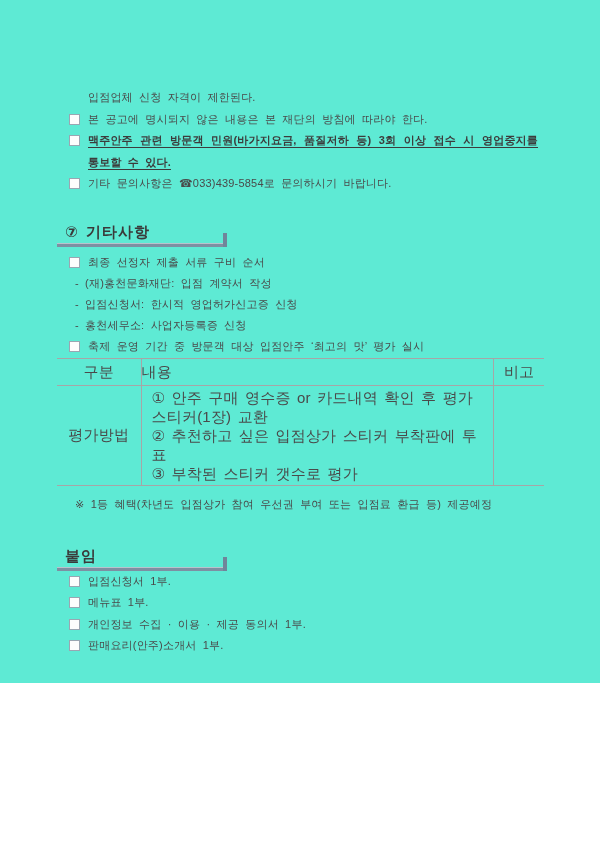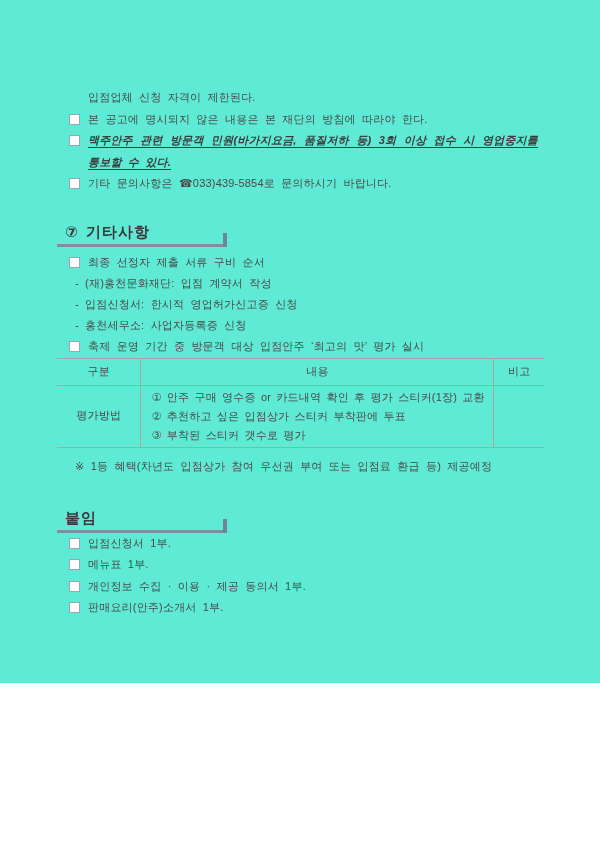--- a/index.html
+++ b/index.html
@@ -24,51 +24,51 @@
   .check-item .cbx {
     position:absolute; left:12px; top:5px;
     width:9px; height:9px;
     border:1px solid #9aa6b2; background:#fdfdfd;
     display:inline-block;
   }
   .check-item.emphasis .txt {
     font-weight:bold; color:#3c3c3c;
     text-decoration:underline;
     text-underline-offset:3px;
-    display:inline-block; max-width:450px;font-style:italic;
+    display:inline-block; max-width:450px;
   }
   .sec-header {
     position:relative; width:170px; margin-top:29px;
   }
   .sec-header .sec-title-row {
     padding-left:8px; font-size:15px; font-weight:bold; color:#3a3a3a;
     line-height:15px; letter-spacing:1px; word-spacing:2px;
   }
   .sec-header .bar {
     height:4px; margin-top:4px;
     background:linear-gradient(180deg,#b8c3cd 0 1px,#7d90a2 1px 100%);
   }
   .sec-header .tick {
     position:absolute; right:0; bottom:0;
     width:4px; height:14px; background:#70859a;
   }
   .misc-list { margin-top:5px; line-height:21px; }
   .sub-item { padding-left:18px; }
   table.eval {
     border-collapse:collapse; width:487px; margin-top:1px;
-    font-size:11px; color:#4a4a4a; word-spacing:2px;
+    font-size:15px; color:#4a4a4a; word-spacing:2px;
   }
   table.eval th, table.eval td {
     border-top:1px solid #a6a6a6; border-bottom:1px solid #a6a6a6;
     font-weight:normal; padding:0;
   }
   table.eval .col-label { width:86px; border-right:1px solid #a6a6a6; text-align:center; }
   table.eval .col-body  { width:349px; }
   table.eval .col-note  { width:51px; border-left:1px solid #a6a6a6; text-align:center; }
-  table.eval thead th { height:26px; text-align:center; }
+  table.eval thead th { height:26px; text-align:left; }
   table.eval tbody tr.r0 td { height:27px; }
   table.eval tbody td.col-body { padding:2px 4px 2px 10px; text-align:left; line-height:19px; }
   table.eval tbody td.col-label { vertical-align:middle; }
   .footnote { margin-top:8px; padding-left:18px; line-height:21px; }
   .attach-list { }
   .attach-header { margin-top:33px; }
 </style>
 </head>
 <body>
 

